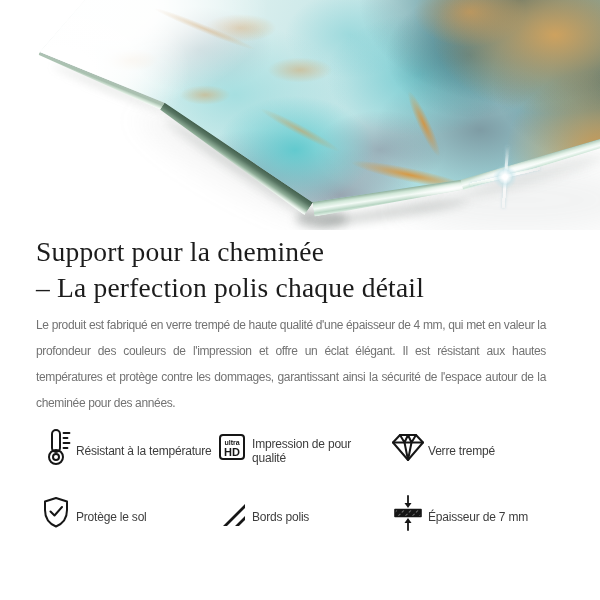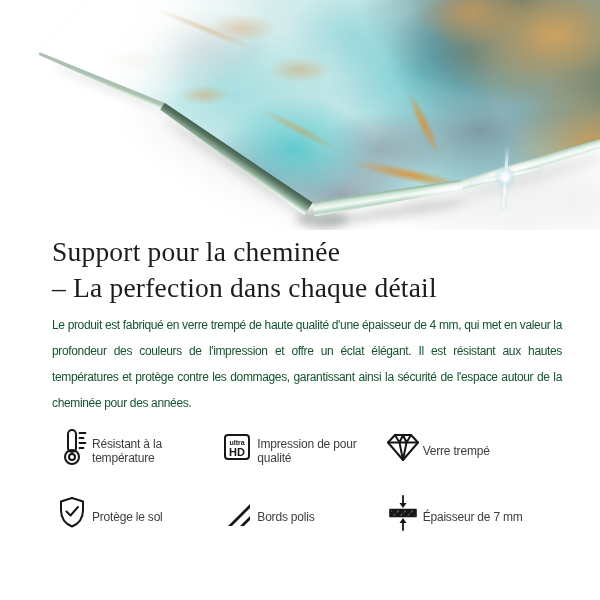--- a/index.html
+++ b/index.html
@@ -81,33 +81,33 @@
   .sparkle{position:absolute;left:505px;top:177px;width:0;height:0;}
   .sparkle .glow{position:absolute;left:-16px;top:-16px;width:32px;height:32px;border-radius:50%;
     background:radial-gradient(closest-side, rgba(255,255,255,1) 15%, rgba(190,225,232,.55) 45%, rgba(190,225,232,0) 75%);}
   .sparkle .ray-v{position:absolute;left:-1.5px;top:-31px;width:3px;height:62px;transform:rotate(4deg);
     background:linear-gradient(to bottom, rgba(255,255,255,0), #ffffff 42%, #ffffff 58%, rgba(255,255,255,0));
     box-shadow:0 0 3px rgba(170,205,215,.6);}
   .sparkle .ray-h{position:absolute;left:-36px;top:-1.7px;width:72px;height:3.4px;transform:rotate(-13deg);
     background:linear-gradient(to right, rgba(255,255,255,0), #ffffff 42%, #ffffff 58%, rgba(255,255,255,0));
     box-shadow:0 0 3px rgba(170,205,215,.6);}
   
-  .content{padding:0 52px;}
+  .content{padding:0 36px;}
   .title{
     margin:4px 0 0 0;
     font-family:"Liberation Serif", serif;
     font-weight:400;
     font-size:27.5px;line-height:36px;
     color:#1c1c1c;letter-spacing:.2px;
   }
   .title span{display:block;}
   .desc{
     margin:6px 0 0 0;width:510px;
     font-size:12px;line-height:26px;letter-spacing:-0.35px;
-    color:#14532d;text-align:justify;
+    color:#737373;text-align:justify;
   }
   
   .features{margin-top:10px;display:grid;grid-template-columns:repeat(3,1fr);row-gap:24px;}
   .feature{display:flex;flex-direction:row;align-items:center;}
   .icon-box{height:42px;display:flex;align-items:center;justify-content:center;}
   .feature-label{margin-top:8px;font-size:12px;color:#3d3d3d;letter-spacing:-0.2px;}
   svg.ic{stroke:#161616;fill:none;stroke-width:2;stroke-linecap:round;stroke-linejoin:round;}
   svg.ic text{stroke:none;fill:#161616;font-family:"Liberation Sans", sans-serif;}
 </style>
 </head>
@@ -135,21 +135,21 @@
   <div class="sparkle">
     <div class="ray-v"></div>
     <div class="ray-h"></div>
     <div class="glow"></div>
   </div>
 </div>
 
 <div class="content">
   <h1 class="title">
     <span>Support pour la cheminée</span>
-    <span>– La perfection dans chaque détail</span>
+    <span>– La perfection polis chaque détail</span>
   </h1>
 
   <p class="desc">Le produit est fabriqué en verre trempé de haute qualité d'une épaisseur de 4 mm, qui met en valeur la profondeur des couleurs de l'impression et offre un éclat élégant. Il est résistant aux hautes températures et protège contre les dommages, garantissant ainsi la sécurité de l'espace autour de la cheminée pour des années.</p>
 
   <div class="features">
 
     <div class="feature">
       <div class="icon-box">
         <svg class="ic" width="40" height="40" viewBox="0 0 40 40">
           <rect x="16" y="3" width="8" height="22" rx="4"></rect>

